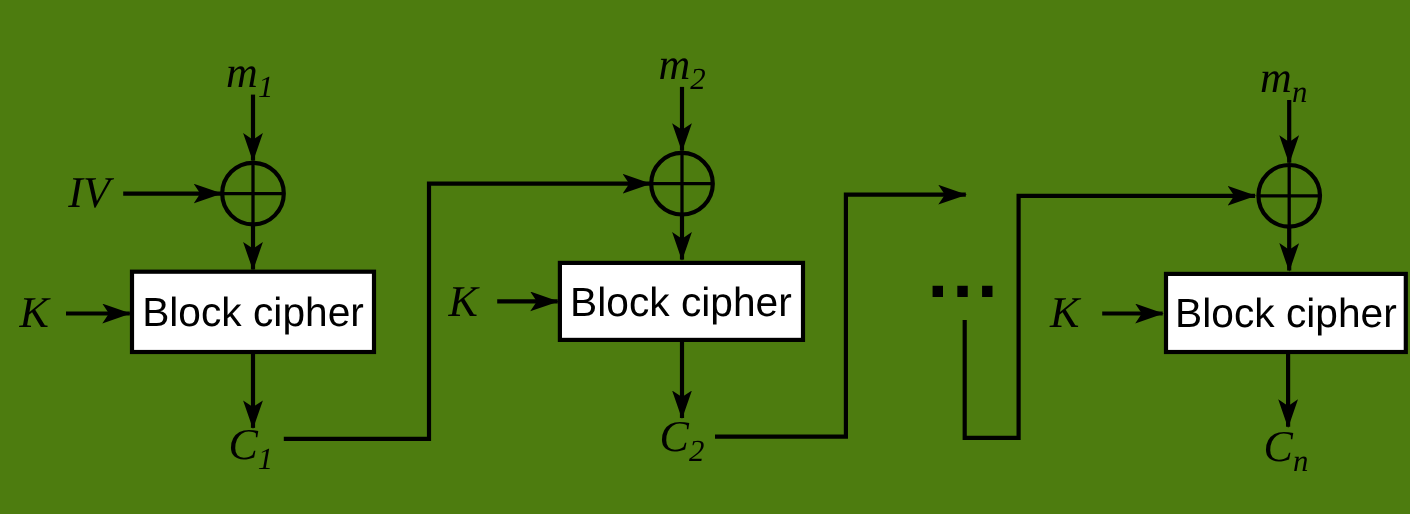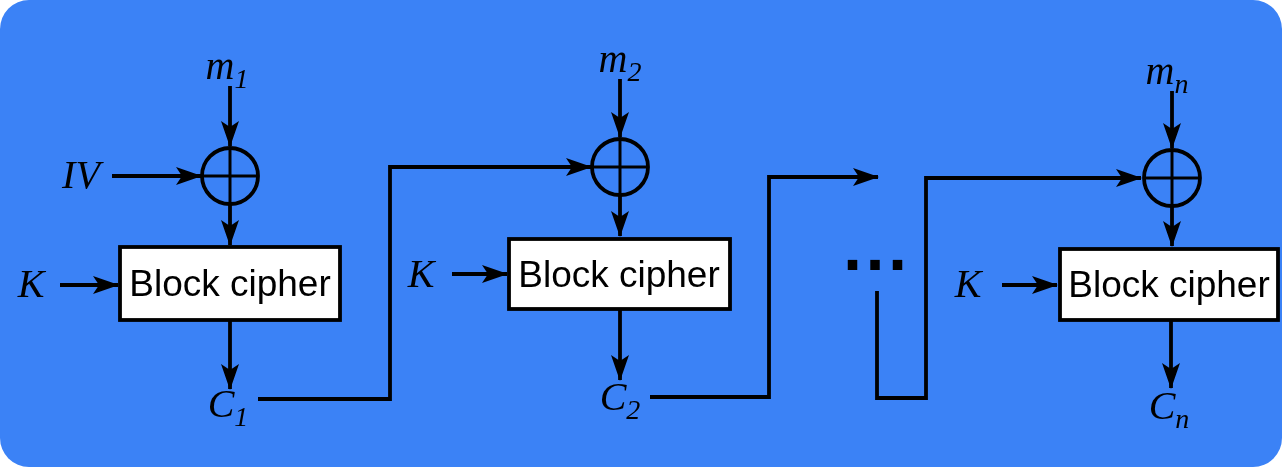--- a/index.html
+++ b/index.html
@@ -1,22 +1,21 @@
 <!DOCTYPE html>
 <html><head>
 <meta charset="utf-8">
 <style>
   html, body { margin: 0; padding: 0; background: #ffffff; }
   .stage {
     position: relative;
     width: 1282px;
     height: 467px;
-    background: #3b82f6;
+    background: #4d7c0f;
     overflow: hidden;
-    border-radius: 29px;
   }
   svg { display: block; }
   .wire  { stroke: #000000; stroke-width: 3.8; fill: none; stroke-linejoin: miter; }
   .arrow { marker-end: url(#arrowhead); }
   .plus  { stroke: #000000; stroke-width: 3; fill: none; }
   .xor   { fill: none; stroke: #000000; stroke-width: 3.8; }
   .box   { fill: #ffffff; stroke: #000000; stroke-width: 3.8; }
   .math  {
     font-family: "Liberation Serif", "DejaVu Serif", serif;
     font-style: italic;

